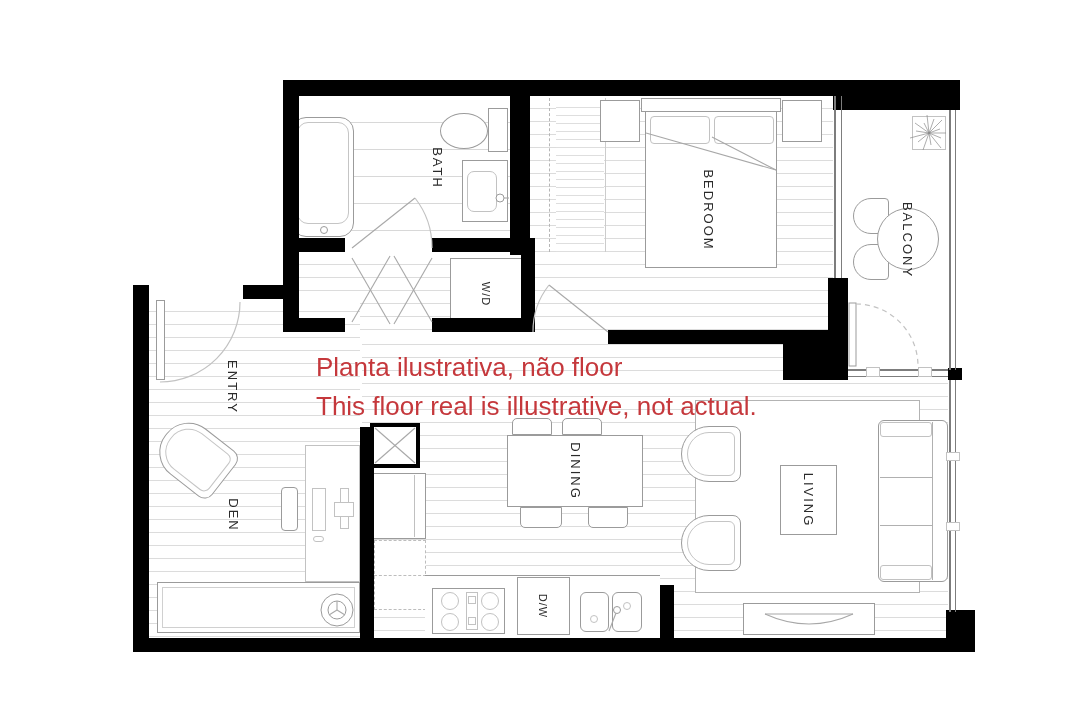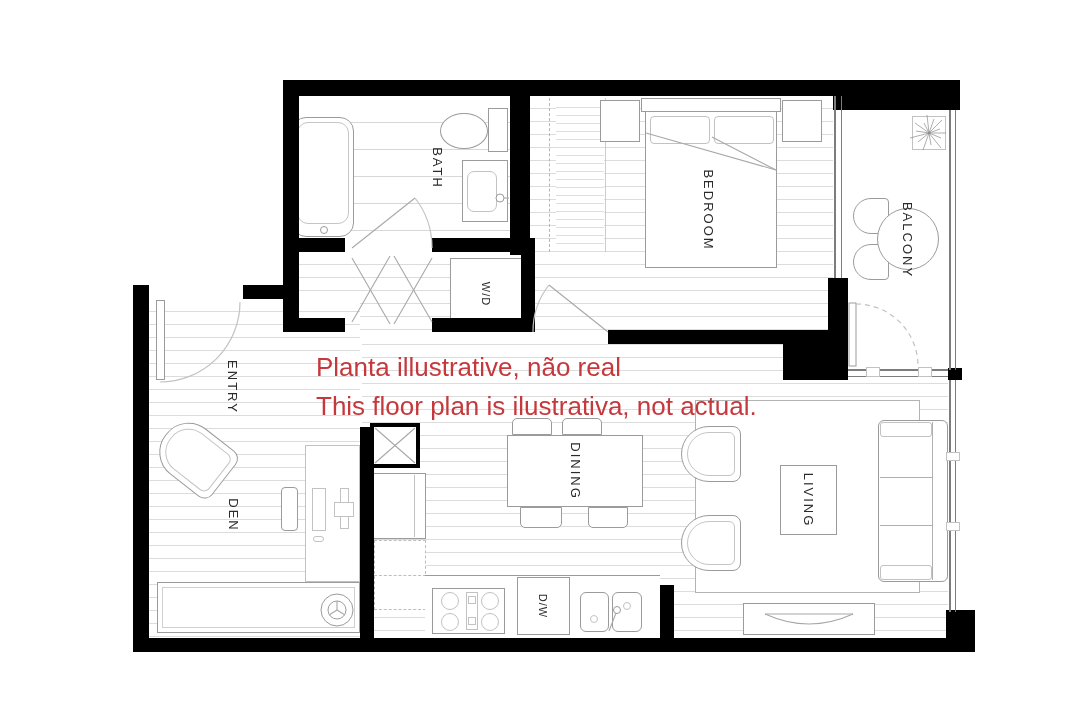--- a/index.html
+++ b/index.html
@@ -215,16 +215,16 @@
   <div class="rlabel" style="left:437px;top:168px;">BATH</div>
   <div class="rlabel" style="left:708px;top:210px;">BEDROOM</div>
   <div class="rlabel" style="left:907px;top:240px;">BALCONY</div>
   <div class="rlabel" style="left:232px;top:387px;">ENTRY</div>
   <div class="rlabel" style="left:233px;top:515px;">DEN</div>
   <div class="rlabel" style="left:575px;top:471px;">DINING</div>
   <div class="rlabel" style="left:808px;top:500px;">LIVING</div>
   <div class="rlabel small" style="left:486px;top:294px;">W/D</div>
   <div class="rlabel small" style="left:543px;top:606px;">D/W</div>
 
-  <div class="disclaimer" style="left:316px;top:352px;">Planta illustrative, não real</div>
-  <div class="disclaimer" style="left:316px;top:391px;">This floor plan is ilustrativa, not actual.</div>
+  <div class="disclaimer" style="left:316px;top:352px;">Planta ilustrativa, não floor</div>
+  <div class="disclaimer" style="left:316px;top:391px;">This floor real is illustrative, not actual.</div>
 
 </div>
 
 </body></html>

